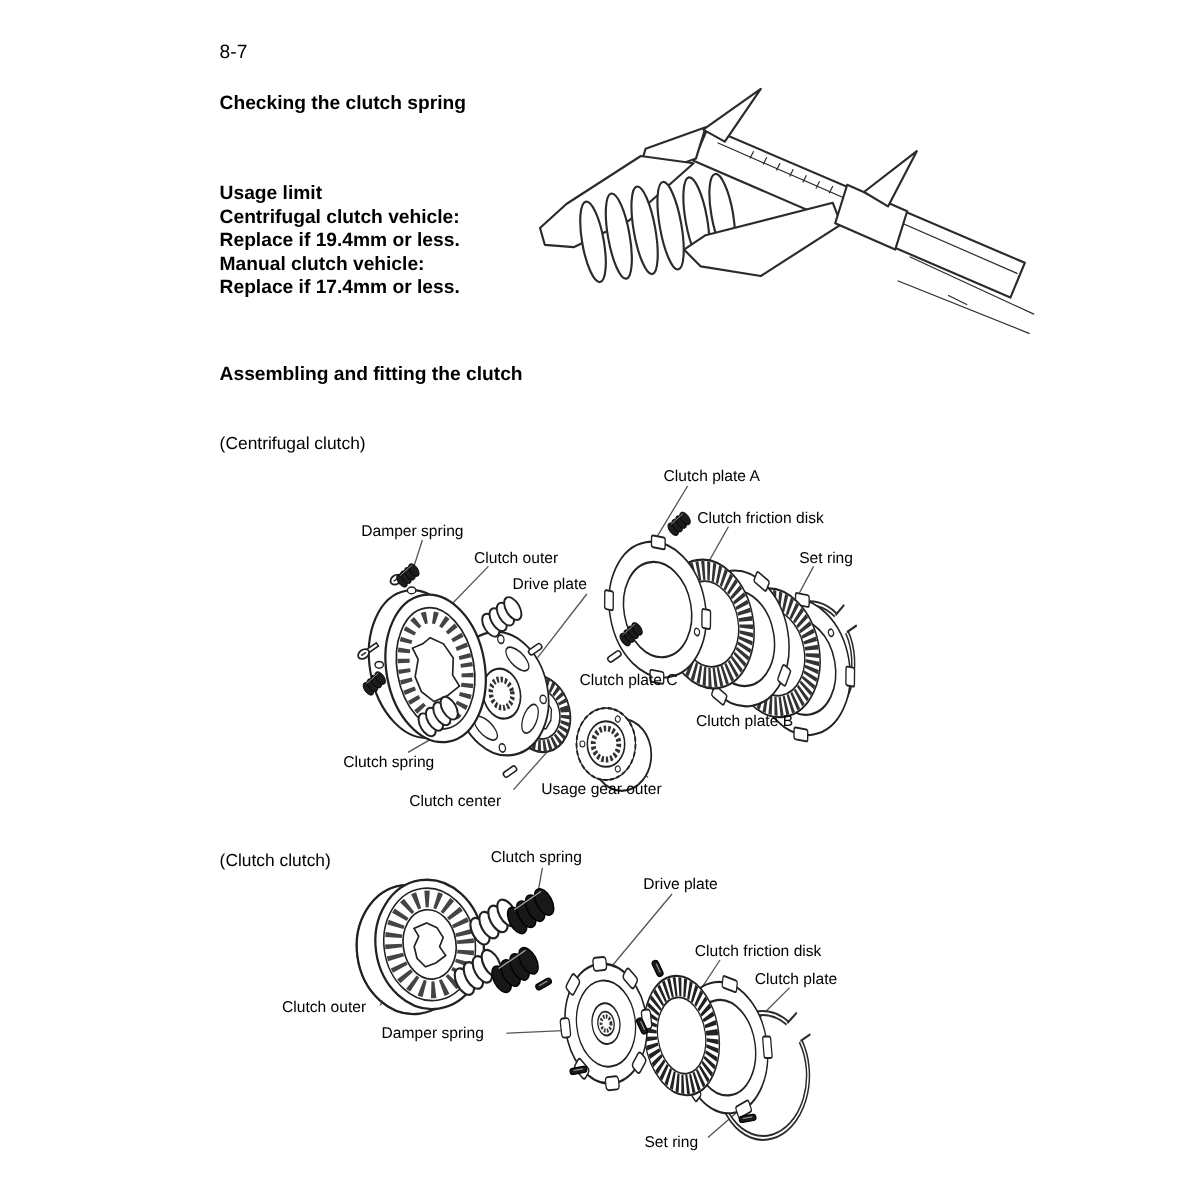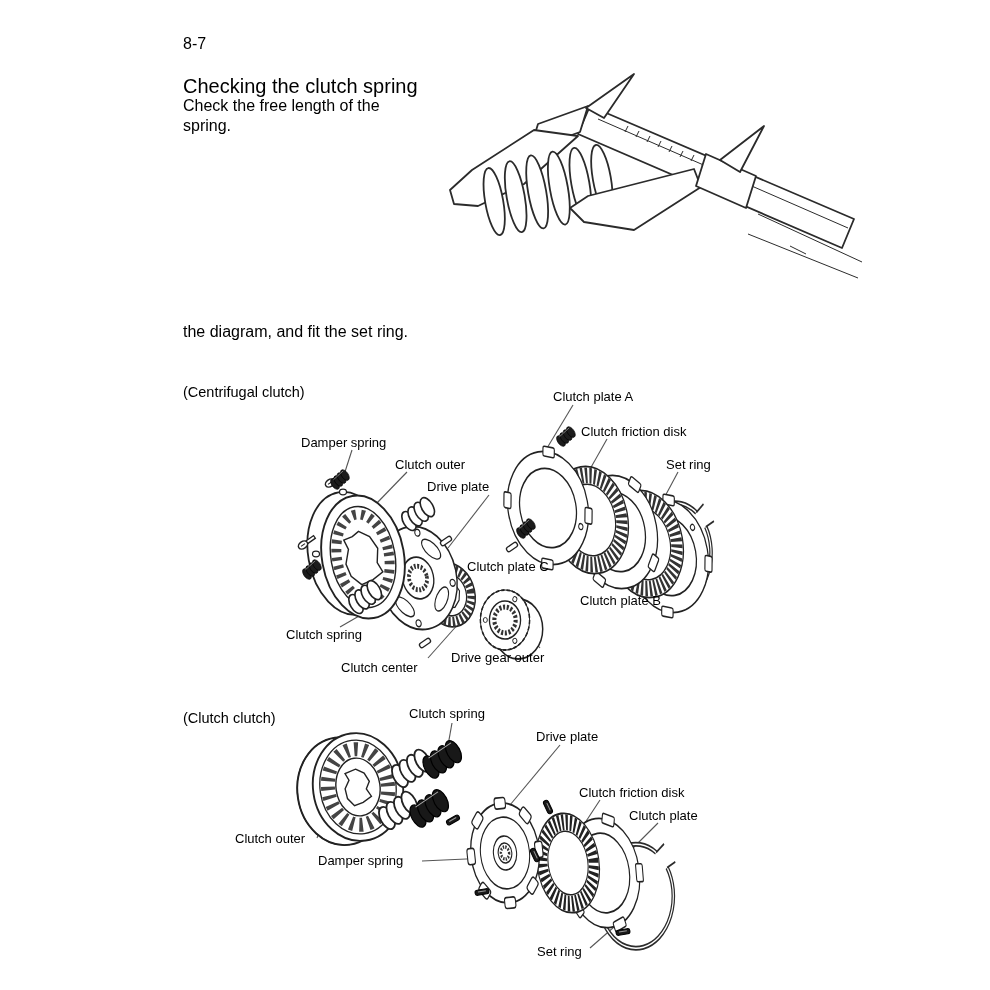--- a/index.html
+++ b/index.html
@@ -1,47 +1,50 @@
 <!DOCTYPE html>
 <html><head>
 <meta charset="utf-8">
 <style>
   html,body{margin:0;padding:0;background:#fff;}
   .page{position:relative;width:864px;height:990px;background:#ffffff;
         font-family:"Liberation Sans",sans-serif;color:#000;overflow:hidden;padding-left:35px;}
-  .h{position:absolute;font-weight:normal;font-size:20px;line-height:19.5px;white-space:nowrap;z-index:4;}
+  .h{position:absolute;font-weight:bold;font-size:16px;line-height:19.5px;white-space:nowrap;z-index:4;}
   .t{position:absolute;font-size:16px;line-height:19.5px;white-space:nowrap;z-index:4;}
   .t.b{font-weight:bold;}
   .cap{position:absolute;font-size:14.5px;line-height:18px;white-space:nowrap;z-index:4;}
   .lbl{position:absolute;font-size:13px;font-weight:normal;white-space:nowrap;z-index:6;}
   .pageno{position:absolute;left:183px;top:35px;font-size:16px;z-index:4;}
   svg{position:absolute;z-index:2;}
   .ld{stroke:#555;stroke-width:1.1;fill:none;}
   .ln{stroke:#2b2b2b;stroke-width:1.8;fill:#fff;stroke-linejoin:round;stroke-linecap:round;}
   .thin{stroke:#2b2b2b;stroke-width:1;fill:none;}
 </style>
 </head>
 <body>
 
 <div class="page">
 
   <div class="pageno">8-7</div>
 
   <div class="h" style="left:183px;top:77px">Checking the clutch spring</div>
-  <div class="t" style="left:183px;top:96px">
-    <div>Check the free length of the</div>
-    <div>spring.</div>
+
+  <div class="t b" style="left:183px;top:152px">
+    <div>Usage limit</div>
+    <div>Centrifugal clutch vehicle:</div>
+    <div>Replace if 19.4mm or less.</div>
+    <div>Manual clutch vehicle:</div>
+    <div>Replace if 17.4mm or less.</div>
   </div>
 
-
+  <div class="h" style="left:183px;top:303px">Assembling and fitting the clutch</div>
   <div class="t" style="left:183px;top:322px">
-    <div>the diagram, and fit the set ring.</div>
   </div>
 
-  <div class="cap" style="left:183px;top:383px">(Centrifugal clutch)</div>
+  <div class="cap" style="left:183px;top:361px">(Centrifugal clutch)</div>
   <div class="cap" style="left:183px;top:709px">(Clutch clutch)</div>
 
   <svg style="left:438px;top:66px" width="424" height="216" viewBox="0 0 424 216">
     <g>
 
       <path class="ln" d="M152,40 L416,153 L404,182 L140,68 Z"></path>
       <line class="thin" x1="160" y1="53" x2="410" y2="162"></line>
 
       <g class="thin">
         <line x1="190" y1="60" x2="187" y2="66"></line>
@@ -322,25 +325,25 @@
       <use href="#pinD" transform="translate(400,209) rotate(-10)"></use>
     </g>
   </svg>
 
   <div class="lbl" style="left:553px;top:389px">Clutch plate A</div>
   <div class="lbl" style="left:581px;top:424px">Clutch friction disk</div>
   <div class="lbl" style="left:301px;top:435px">Damper spring</div>
   <div class="lbl" style="left:395px;top:457px">Clutch outer</div>
   <div class="lbl" style="left:666px;top:457px">Set ring</div>
   <div class="lbl" style="left:427px;top:479px">Drive plate</div>
-  <div class="lbl" style="left:467px;top:559px">Clutch plate C</div>
+  <div class="lbl" style="left:483px;top:559px">Clutch plate C</div>
   <div class="lbl" style="left:580px;top:593px">Clutch plate B</div>
   <div class="lbl" style="left:286px;top:627px">Clutch spring</div>
   <div class="lbl" style="left:341px;top:660px">Clutch center</div>
-  <div class="lbl" style="left:451px;top:650px">Drive gear outer</div>
+  <div class="lbl" style="left:451px;top:650px">Usage gear outer</div>
 
   <div class="lbl" style="left:409px;top:706px">Clutch spring</div>
   <div class="lbl" style="left:536px;top:729px">Drive plate</div>
   <div class="lbl" style="left:579px;top:785px">Clutch friction disk</div>
   <div class="lbl" style="left:629px;top:808px">Clutch plate</div>
   <div class="lbl" style="left:235px;top:831px">Clutch outer</div>
   <div class="lbl" style="left:318px;top:853px">Damper spring</div>
   <div class="lbl" style="left:537px;top:944px">Set ring</div>
 
 </div>

